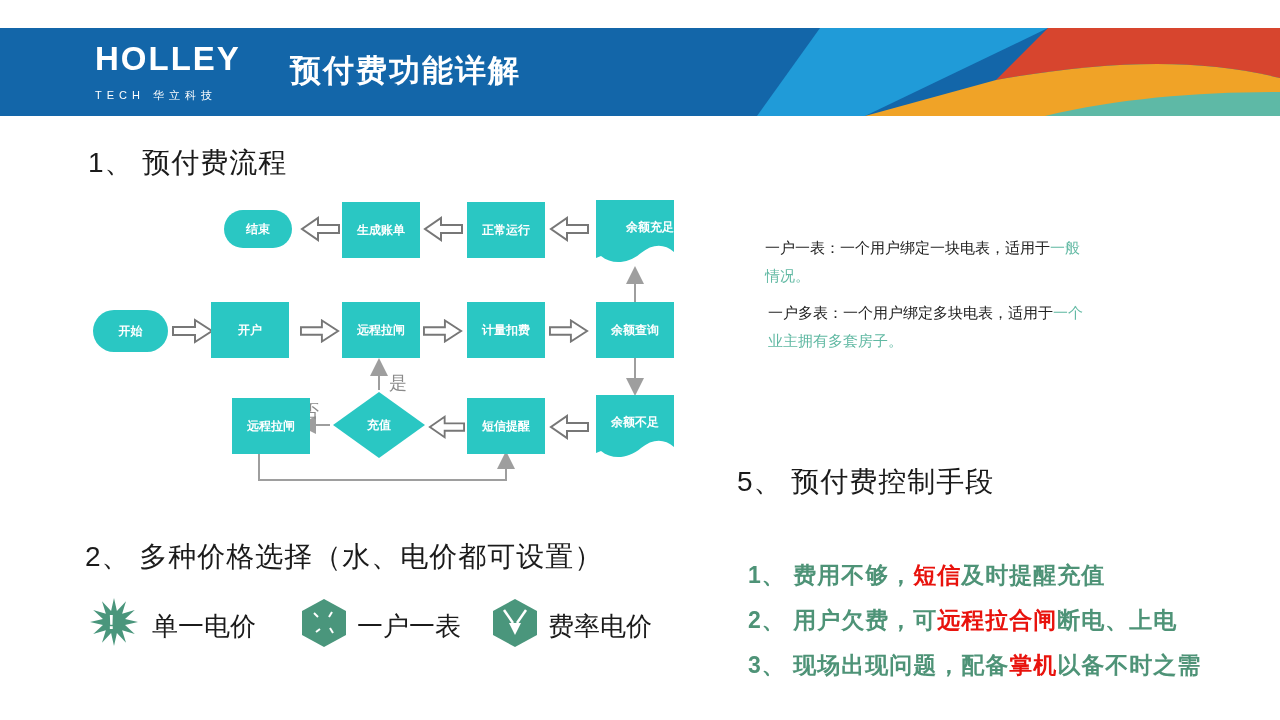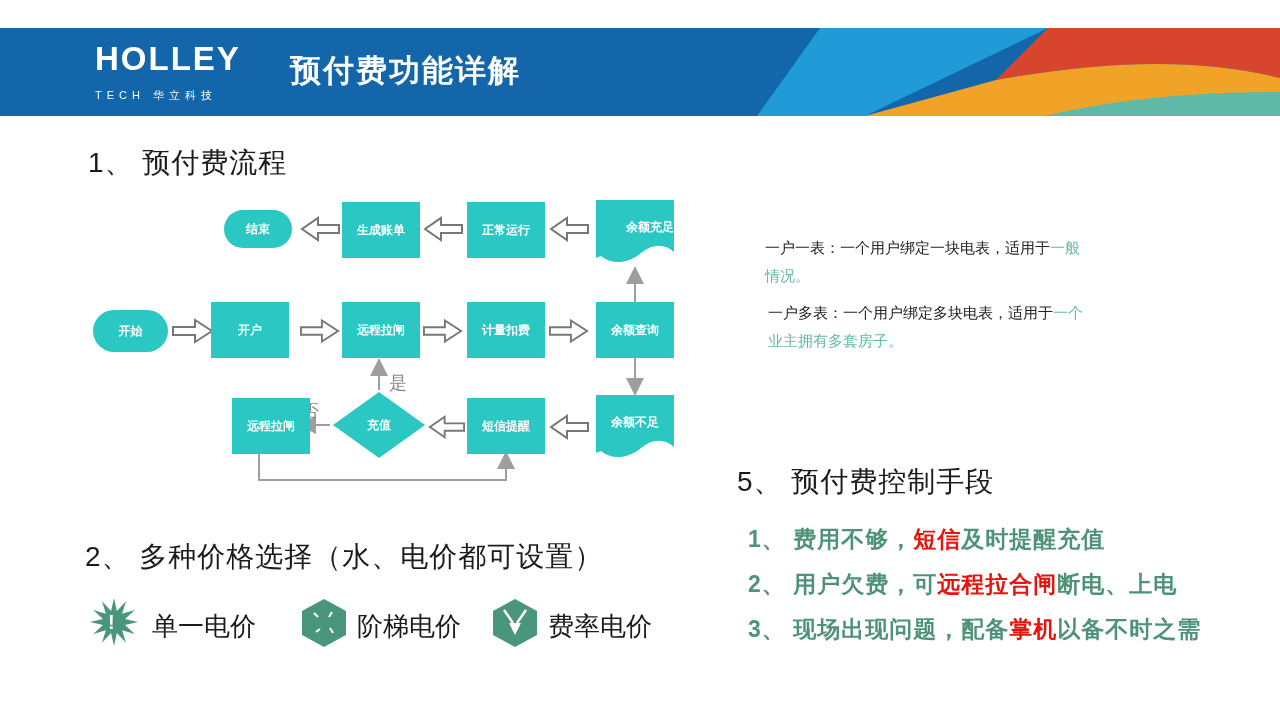--- a/index.html
+++ b/index.html
@@ -27,21 +27,21 @@
   .fdiamond .dlabel{position:relative;z-index:2;}
   .barrow{position:absolute;}
   .conn-label{position:absolute;color:#8a8a8a;font-size:18px;}
   
   .price-label{position:absolute;color:#1B1B1B;font-size:26px;}
   .picon{position:absolute;}
   .burst-glyph{position:absolute;color:#fff;font-size:20px;font-weight:bold;}
   
   .para{position:absolute;width:322px;font-size:15px;line-height:28px;color:#222;}
   .teal-text{color:#61B9A3;}
-  .ctrl-item{position:absolute;font-size:23px;font-weight:bold;color:#4E9377;letter-spacing:1px;white-space:nowrap;}
+  .ctrl-item{position:absolute;font-size:23px;font-weight:bold;color:#4E9377;letter-spacing:1px;white-space:nowrap;margin-top:36px;}
   .red-text{color:#E8130D;}
 </style>
 </head>
 <body>
 
 <div class="slide">
 
   <div class="header">
     <svg class="header-deco" viewBox="0 0 640 88" preserveAspectRatio="none">
       <polygon points="180,0 408,0 225,88 117,88" fill="#209BD8"></polygon>
@@ -147,21 +147,21 @@
   <div class="burst-glyph" style="left:108px;top:611px;">!</div>
   <div class="price-label" style="left:152px;top:609px;">单一电价</div>
 
   <svg class="picon" style="left:302px;top:599px;" width="44" height="48" viewBox="0 0 44 48">
     <polygon points="22,0 44,12 44,36 22,48 0,36 0,12" fill="#4A967C"></polygon>
     <line x1="12" y1="14" x2="16" y2="18" stroke="#fff" stroke-width="2"></line>
     <line x1="30" y1="13" x2="27" y2="18" stroke="#fff" stroke-width="2"></line>
     <line x1="14" y1="33" x2="18" y2="30" stroke="#fff" stroke-width="2"></line>
     <line x1="28" y1="29" x2="31" y2="34" stroke="#fff" stroke-width="2"></line>
   </svg>
-  <div class="price-label" style="left:357px;top:609px;">阶梯电价</div>
+  <div class="price-label" style="left:357px;top:609px;">一户一表</div>
 
   <svg class="picon" style="left:493px;top:599px;" width="44" height="48" viewBox="0 0 44 48">
     <polygon points="22,0 44,12 44,36 22,48 0,36 0,12" fill="#4A967C"></polygon>
     <line x1="11" y1="11" x2="20" y2="24" stroke="#fff" stroke-width="2.5"></line>
     <line x1="33" y1="11" x2="24" y2="24" stroke="#fff" stroke-width="2.5"></line>
     <polygon points="22,36 16,24 28,24" fill="#fff"></polygon>
   </svg>
   <div class="price-label" style="left:548px;top:609px;">费率电价</div>
 
 

